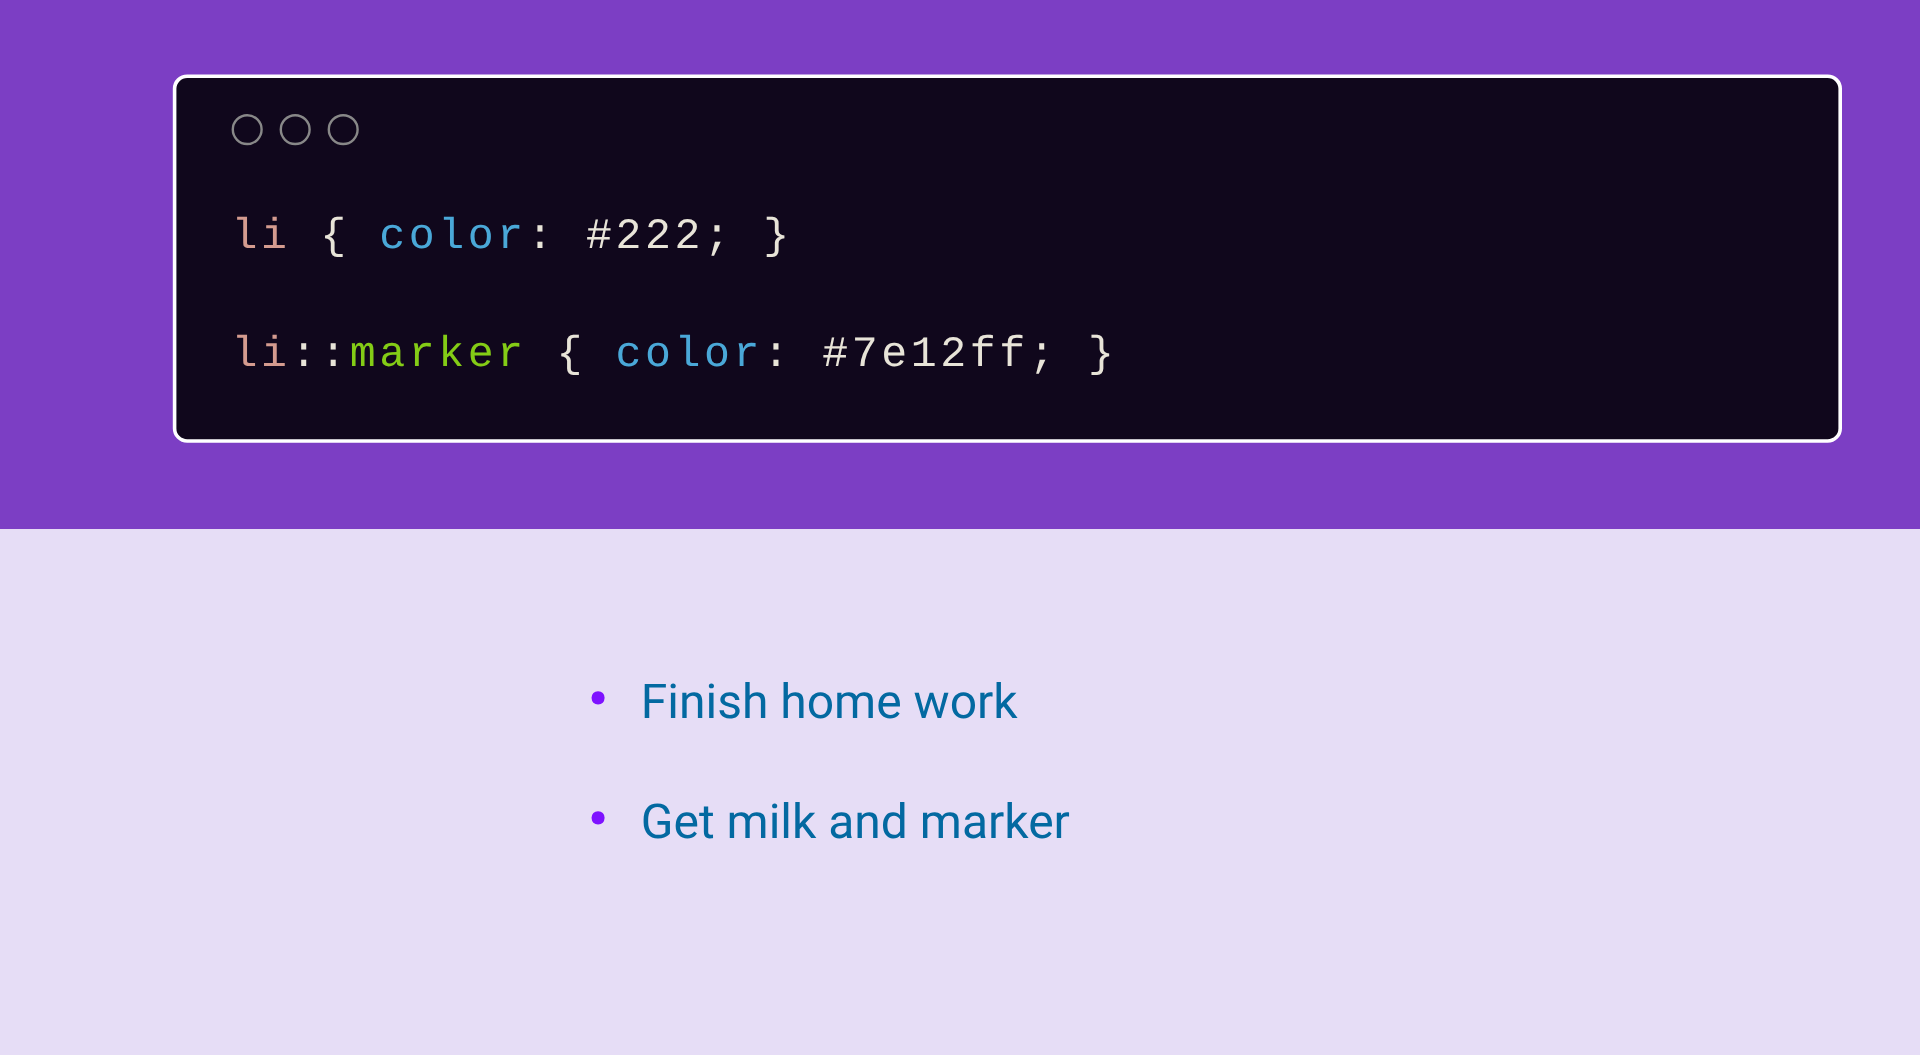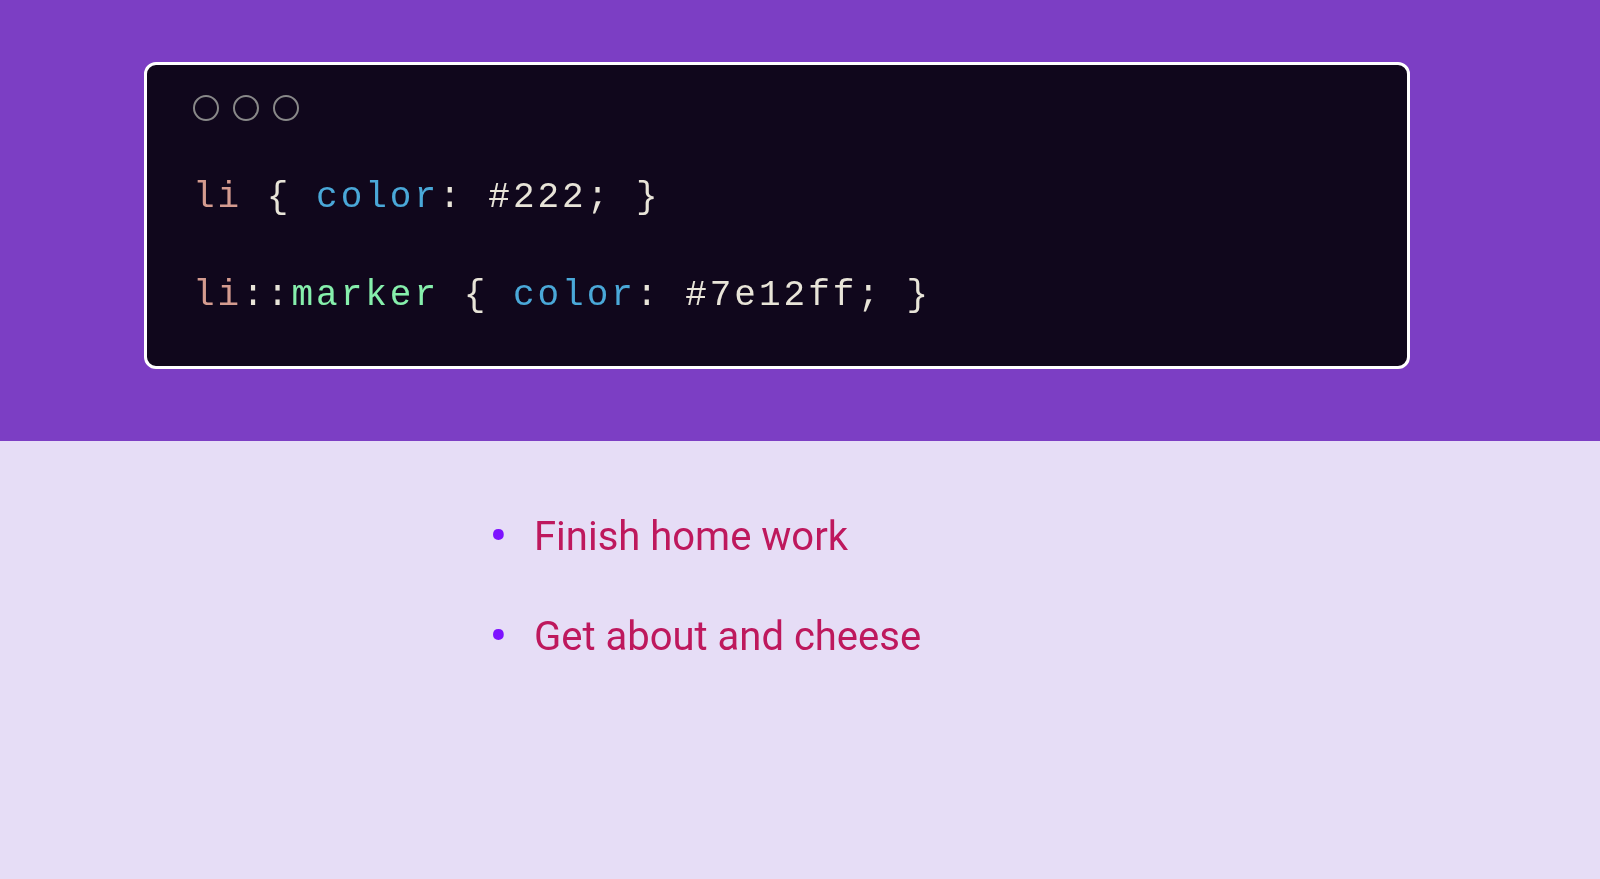--- a/index.html
+++ b/index.html
@@ -18,21 +18,21 @@
       background: #7c3ec4;
       padding: 62px 0 72px 0;
       display: flex;
       justify-content: flex-start;
     }
     
     .code-window {
       background: #10071c;
       border: 3px solid #ffffff;
       border-radius: 12px;
-      width: 1266px;
+      width: 1391px;
       margin-left: 144px;
       padding: 30px 46px 42px 46px;
     }
     
     .window-controls {
       display: flex;
       gap: 14px;
       margin-bottom: 48px;
     }
     
@@ -49,46 +49,47 @@
       letter-spacing: 3px;
       line-height: 1.6;
       white-space: pre;
     }
     
     .code-line + .code-line {
       margin-top: 40px;
     }
     
     .tok-selector { color: #d49b8f; }
-    .tok-pseudo { color: #86efac; }
+    .tok-pseudo { color: #84cc16; }
     .tok-brace { color: #e8e4d8; }
     .tok-property { color: #4aa8d8; }
     .tok-colon-operator { color: #e8e4d8; }
     .tok-value { color: #e8e4d8; }
     .tok-semicolon { color: #e8e4d8; }
     .tok-colon-pseudo { color: #e8e4d8; }
     
     .bottom-section {
       background: #e6ddf6;
       padding: 70px 0 60px 0;
       height: 444px;
     }
     
     .todo-list {
       list-style: none;
       margin-left: 490px;
     }
     
     .todo-list li {
-      color: #be185d;
+      color: #0369a1;
       font-size: 40px;
       line-height: 1.3;
       margin-bottom: 48px;
       position: relative;
       padding-left: 44px;
+      margin-top: 48px;
     }
     
     .todo-list li::before {
       content: "•";
       position: absolute;
       left: 0;
       top: -5px;
       color: #7e12ff;
       font-size: 46px;
       font-weight: bold;
@@ -105,15 +106,15 @@
       <div class="window-circle"></div>
     </div>
     <div class="code-line"><span class="tok-selector">li</span><span> </span><span class="tok-brace">{</span><span> </span><span class="tok-property">color</span><span class="tok-colon-operator">:</span><span> </span><span class="tok-value">#222</span><span class="tok-semicolon">;</span><span> </span><span class="tok-brace">}</span></div>
     <div class="code-line"><span class="tok-selector">li</span><span class="tok-colon-pseudo">::</span><span class="tok-pseudo">marker</span><span> </span><span class="tok-brace">{</span><span> </span><span class="tok-property">color</span><span class="tok-colon-operator">:</span><span> </span><span class="tok-value">#7e12ff</span><span class="tok-semicolon">;</span><span> </span><span class="tok-brace">}</span></div>
   </div>
 </div>
 
 <div class="bottom-section">
   <ul class="todo-list">
     <li>Finish home work</li>
-    <li>Get about and cheese</li>
+    <li>Get milk and marker</li>
   </ul>
 </div>
 
 </body></html>

